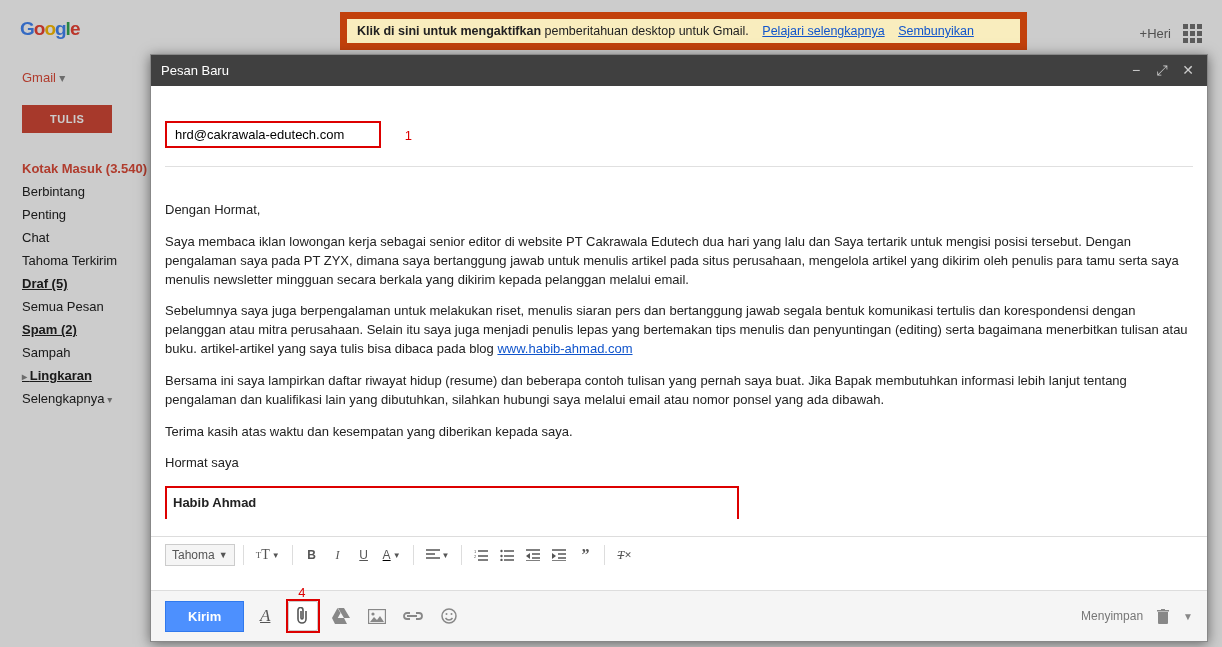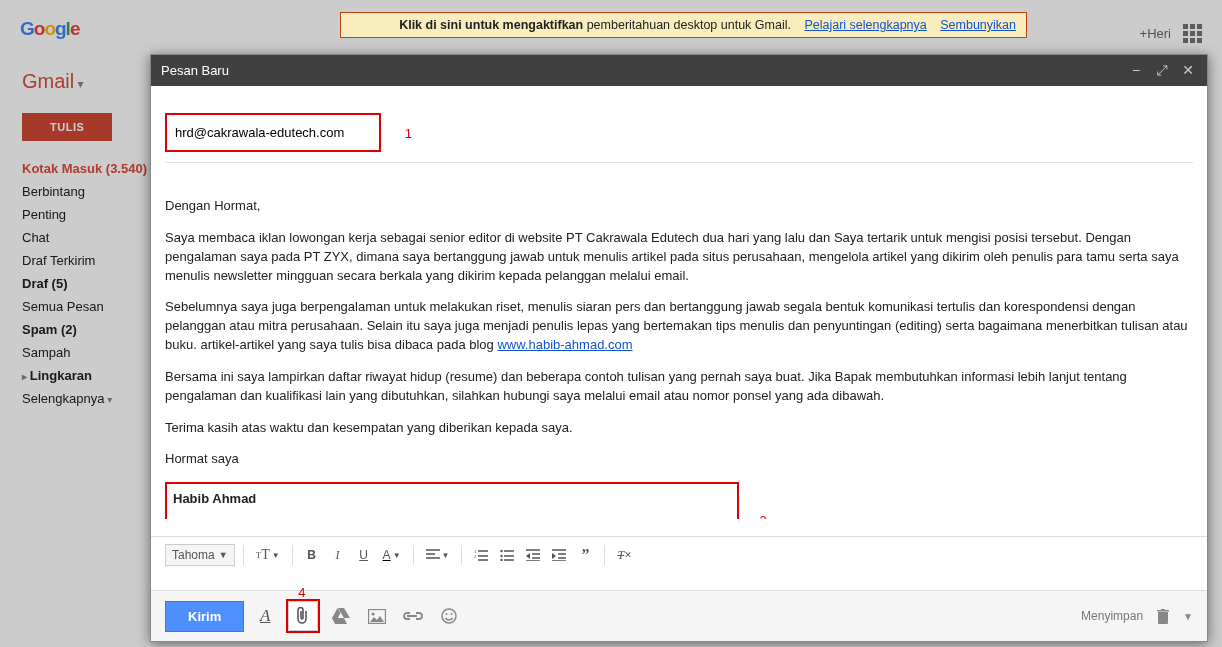--- a/index.html
+++ b/index.html
@@ -15,24 +15,24 @@
     position: relative;
   }
   .dimmer {
     position: absolute; inset: 0; background: rgba(0,0,0,0.2); z-index: 5;
     pointer-events: none;
   }
   .notif-bar {
     position: absolute;
     top: 12px; left: 340px; right: 195px;
     background: #f9edbe;
-    border: 1px solid #c2410c;
+    border: 7px solid #c2410c;
     padding: 5px 10px;
     font-size: 12.5px;
-    text-align: right;
+    text-align: left;
     z-index: 30;
   }
   .notif-bar a { color: #15c; text-decoration: underline; margin-left: 10px;}
   .header {
     height: 60px; position: relative; padding: 18px 20px 0 20px;
   }
   .logo {
     font-size: 19px; font-weight: bold; letter-spacing: -1px;
     color: #444;
   }
@@ -50,32 +50,32 @@
     display: grid; grid-template-columns: repeat(3,5px); grid-template-rows: repeat(3,5px);
     gap: 2px;
   }
   .apps-icon div { background:#737373; }
   .main {
     display: flex; height: calc(100% - 60px);
   }
   .sidebar {
     width: 150px; padding: 10px 0 0 22px; font-size: 13px;
   }
-  .gmail-label { color:#dd4b39; font-size:20px; margin-bottom: 20px; cursor:pointer;}
+  .gmail-label { color:#dd4b39; font-size:13px; margin-bottom: 20px; cursor:pointer;}
   .gmail-label::after { content:" ▾"; font-size:12px; color:#888;}
   .compose-btn {
     background:#d14836; color:#fff; font-weight:bold; font-size:11px;
-    padding: 8px 28px; border:none; margin-bottom: 16px; cursor:pointer;
+    padding: 8px 28px; border:none; margin-bottom: 24px; cursor:pointer;
     letter-spacing: 0.5px;
   }
   .nav-item {
     padding: 4px 0; color:#222; cursor:pointer; font-size:13px;
   }
   .nav-item.active { color:#dd4b39; font-weight:bold; }
-  .nav-item.bold { font-weight:bold; }
+  .nav-item.bold { font-weight:bold;text-decoration:underline; }
   .nav-item.arrow::before { content:"▸ "; font-size:10px; color:#888;}
   .nav-item.dropdown::after { content:" ▾"; font-size:10px; color:#888;}
 
   
   .compose {
     position: absolute;
     left: 150px; top: 54px;
     width: 1058px; height: 588px;
     background: #fff;
     box-shadow: 0 2px 12px rgba(0,0,0,0.5);
@@ -91,21 +91,21 @@
   .win-controls { display:flex; gap:8px; }
   .win-controls .wc { width:18px; text-align:center; cursor:pointer; color:#ccc; font-size:14px;}
   .compose-fields { padding: 0 14px; }
   .field-row {
     border-bottom: 1px solid #e0e0e0; padding: 6px 0;
     font-size: 13px;
   }
   .field-input {
     border:none; outline:none; width: 260px; font-size:13px; font-family:Arial;
   }
-  .red-box { border: 2px solid #d00; padding: 9px 6px; display:inline-block; margin:4px 0;}
+  .red-box { border: 2px solid #d00; padding: 3px 6px; display:inline-block; margin:12px 0;}
   .annotation { color:#d00; font-size:13px; display:inline-block; margin-left: 20px; vertical-align: middle;}
   .compose-body {
     flex:1; padding: 4px 14px 0 14px; font-size:13px; line-height:1.45;
     font-family: Tahoma, Arial; overflow:auto;
   }
   .compose-body a { color:#15c; text-decoration:underline;}
   .sig-box {
     border: 2.5px solid #d00; padding: 6px 240px 6px 6px; display:inline-block;
     position: relative; margin-top: 0;
   }
@@ -178,21 +178,21 @@
 
 <div class="main">
   <div class="sidebar">
     <div class="gmail-label">Gmail</div>
     <button class="compose-btn">TULIS</button>
     <div id="nav-items">
         <div class="nav-item active">Kotak Masuk (3.540)</div>
         <div class="nav-item ">Berbintang</div>
         <div class="nav-item ">Penting</div>
         <div class="nav-item ">Chat</div>
-        <div class="nav-item ">Draf Terkirim</div>
+        <div class="nav-item ">Tahoma Terkirim</div>
         <div class="nav-item bold">Draf (5)</div>
         <div class="nav-item ">Semua Pesan</div>
         <div class="nav-item bold">Spam (2)</div>
         <div class="nav-item ">Sampah</div>
         <div class="nav-item bold arrow">Lingkaran</div>
         <div class="nav-item dropdown">Selengkapnya</div>
       </div>
   </div>
 </div>
 

